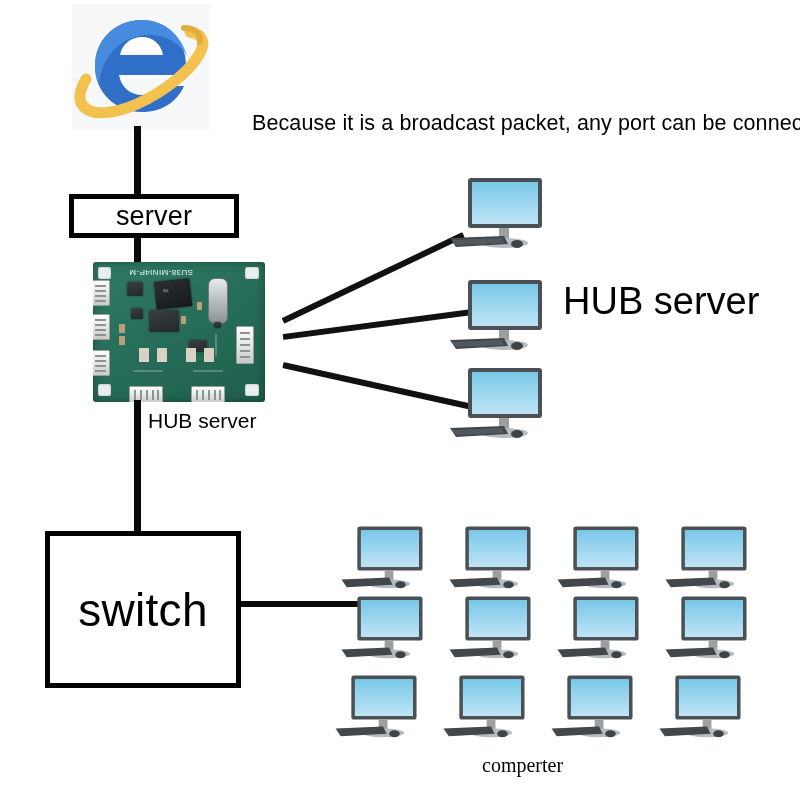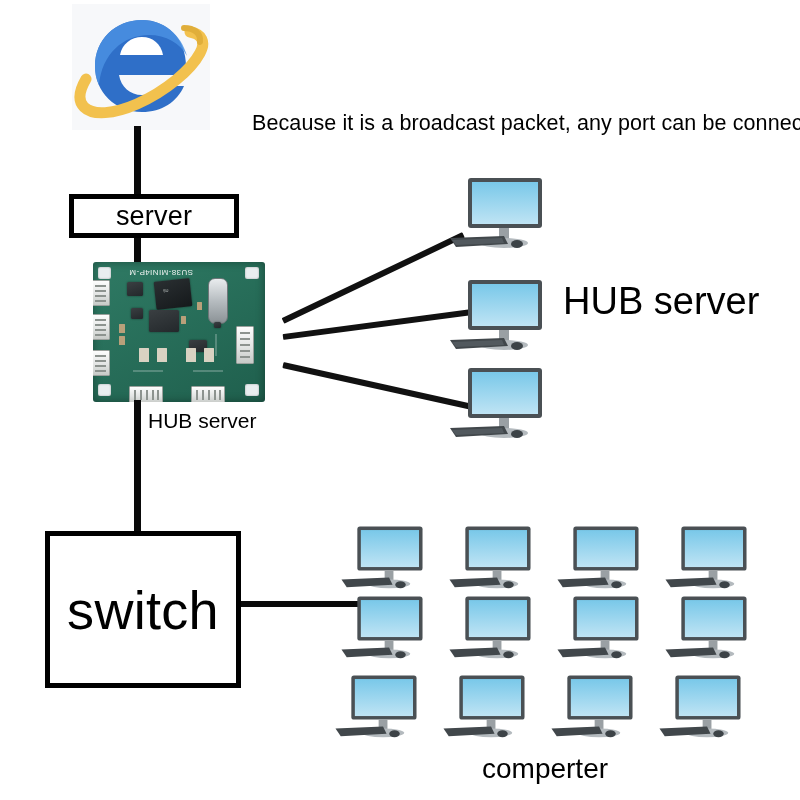--- a/index.html
+++ b/index.html
@@ -38,33 +38,33 @@
     position: absolute;
     box-sizing: border-box;
     border: 5px solid #000000;
     background: #ffffff;
     display: flex;
     align-items: center;
     justify-content: center;
     color: #000000;
   }
   #router-box { font-size: 27px; letter-spacing: .2px; }
-  #switch-box { font-size: 54px; letter-spacing: .3px; }
+  #switch-box { font-size: 46px; letter-spacing: .3px; }
 
   
   .txt {
     position: absolute;
     color: #000000;
     white-space: nowrap;
     line-height: 1;
   }
   #banner-text { font-size: 21.5px; letter-spacing: .1px; }
   #hub-switch-label { font-size: 21px; }
   #hub-server-label { font-size: 38px; }
-  #computer-label { font-size: 28px; }
+  #computer-label { font-size: 20px; font-family: Liberation Serif, serif; }
 
   
   #ie-logo {
     position: absolute;
     background: #f7f8fa;
   }
   #ie-logo svg { display: block; }
 
   
   #pcb {

